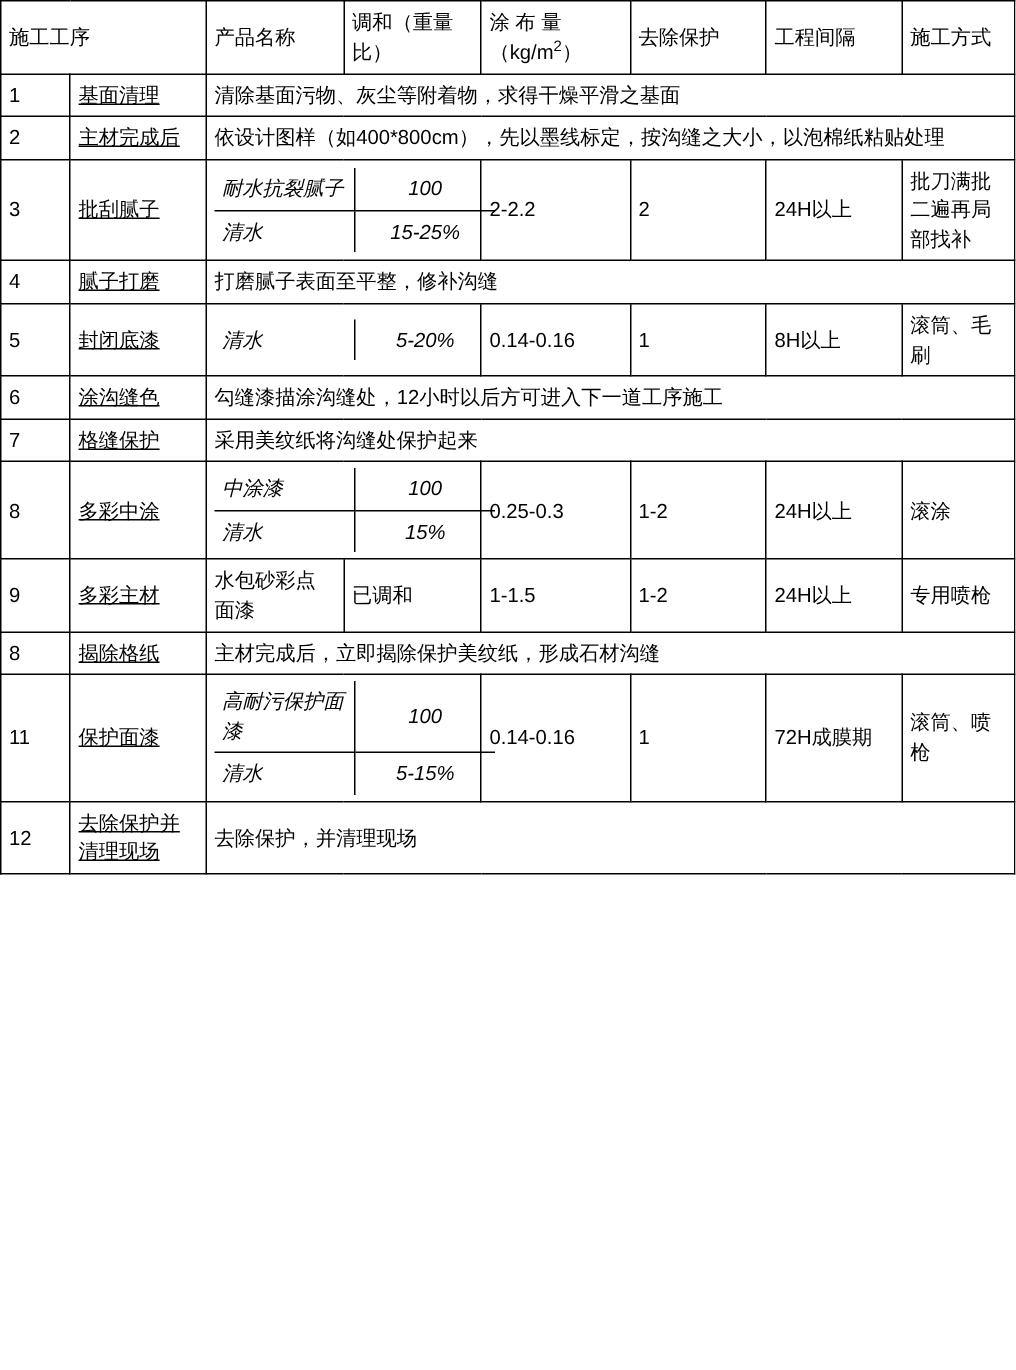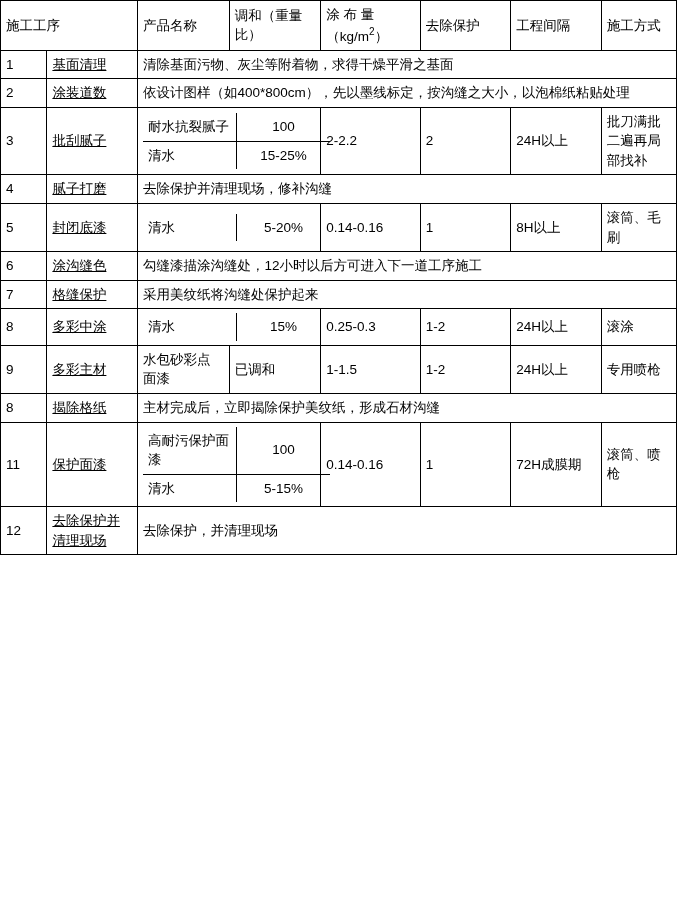--- a/index.html
+++ b/index.html
@@ -44,21 +44,21 @@
   .c-rate { width: 90px; }
   .c-coats { width: 82px; }
   .c-interval { width: 82px; }
   .c-method { width: 68px; }
   .pairwrap {
     display: table;
     width: 100%;
     border-collapse: collapse;
     table-layout: fixed;
   }
-  .pairrow { display: table-row; }
+  .pairrow { display: table-row; font-style: italic; }
   .pcell, .rcell {
     display: table-cell;
     vertical-align: middle;
     padding: 4px 5px;
   }
   .pcell { width: 83px; border-right: 1px solid #000; }
   .rcell { width: 83px; text-align: center; }
   .pairrow.top .pcell, .pairrow.top .rcell { border-bottom: 1px solid #000; }
 
   td.nopad { padding: 0; }
@@ -89,21 +89,21 @@
           <td>工程间隔</td>
           <td>施工方式</td>
         </tr>
         <tr>
           <td class="c-step">1</td>
           <td class="c-name">基面清理</td>
           <td colspan="6">清除基面污物、灰尘等附着物，求得干燥平滑之基面</td>
         </tr>
         <tr>
           <td class="c-step">2</td>
-          <td class="c-name">涂装道数</td>
+          <td class="c-name">主材完成后</td>
           <td colspan="6">依设计图样（如400*800cm），先以墨线标定，按沟缝之大小，以泡棉纸粘贴处理</td>
         </tr>
         <tr>
           <td class="c-step">3</td>
           <td class="c-name">批刮腻子</td>
           <td class="nopad" colspan="2">
             <div class="pairwrap">
               <div class="pairrow top">
                 <div class="pcell">耐水抗裂腻子</div>
                 <div class="rcell">100</div>
@@ -115,21 +115,21 @@
             </div>
           </td>
           <td>2-2.2</td>
           <td>2</td>
           <td>24H以上</td>
           <td>批刀满批二遍再局部找补</td>
         </tr>
         <tr>
           <td class="c-step">4</td>
           <td class="c-name">腻子打磨</td>
-          <td colspan="6">去除保护并清理现场，修补沟缝</td>
+          <td colspan="6">打磨腻子表面至平整，修补沟缝</td>
         </tr>
         <tr>
           <td class="c-step">5</td>
           <td class="c-name">封闭底漆</td>
           <td class="nopad" colspan="2">
             <div class="pairwrap">
               <div class="pairrow">
                 <div class="pcell">清水</div>
                 <div class="rcell">5-20%</div>
               </div>
@@ -148,20 +148,24 @@
         <tr>
           <td class="c-step">7</td>
           <td class="c-name">格缝保护</td>
           <td colspan="6">采用美纹纸将沟缝处保护起来</td>
         </tr>
         <tr>
           <td class="c-step">8</td>
           <td class="c-name">多彩中涂</td>
           <td class="nopad" colspan="2">
             <div class="pairwrap">
+              <div class="pairrow top">
+                <div class="pcell">中涂漆</div>
+                <div class="rcell">100</div>
+              </div>
               <div class="pairrow">
                 <div class="pcell">清水</div>
                 <div class="rcell">15%</div>
               </div>
             </div>
           </td>
           <td>0.25-0.3</td>
           <td>1-2</td>
           <td>24H以上</td>
           <td>滚涂</td>

